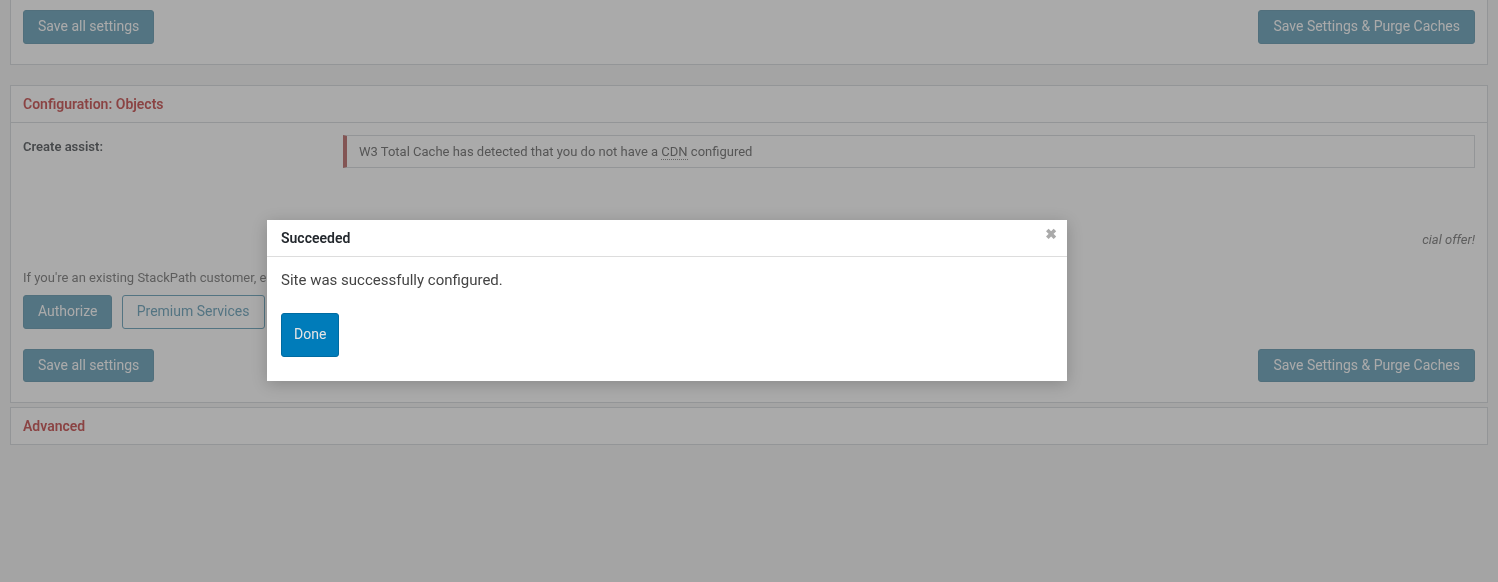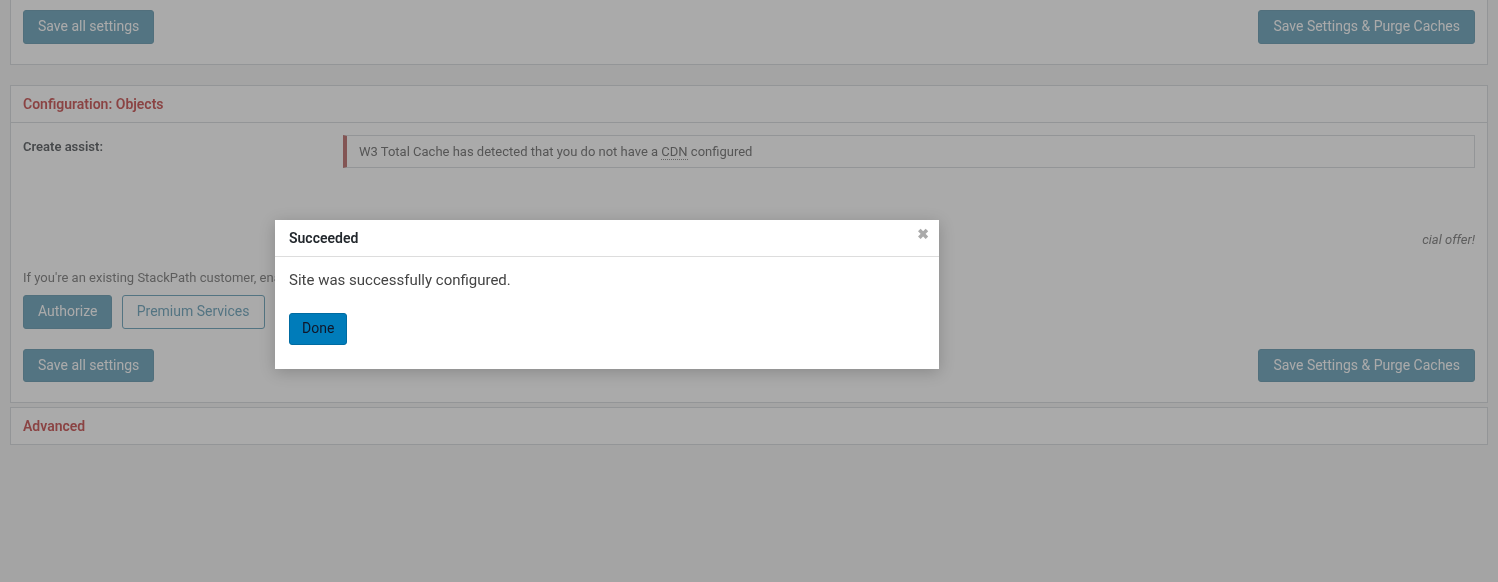--- a/index.html
+++ b/index.html
@@ -99,22 +99,22 @@
       color: #fff;
     }
     .btn-secondary {
       background: #fff;
       border-color: #3f87a6;
       color: #3f87a6;
     }
     .btn-blue {
       background: #007cba;
       border-color: #006ba1;
-      color: #0f172a;
-      padding: 5px 12px;
+      color: #e5e5e5;
+      padding: 11px 12px;
     }
     .bottom-buttons {
       display: flex;
       justify-content: space-between;
       margin-top: 20px;
     }
     .section-advanced {
       margin-top: 4px;
     }
     
@@ -124,25 +124,24 @@
       left: 0;
       right: 0;
       bottom: 0;
       background: rgba(100,100,100,0.55);
       z-index: 100;
     }
     .modal {
       position: absolute;
       left: 267px;
       top: 220px;
-      width: 664px;
+      width: 800px;
       background: #fff;
       z-index: 200;
       box-shadow: 0 3px 15px rgba(0,0,0,0.2);
-      margin-left: 8px;
     }
     .modal-header {
       padding: 10px 14px;
       border-bottom: 1px solid #ddd;
       font-weight: 600;
       font-size: 14px;
       color: #23282d;
       position: relative;
     }
     .modal-close {

